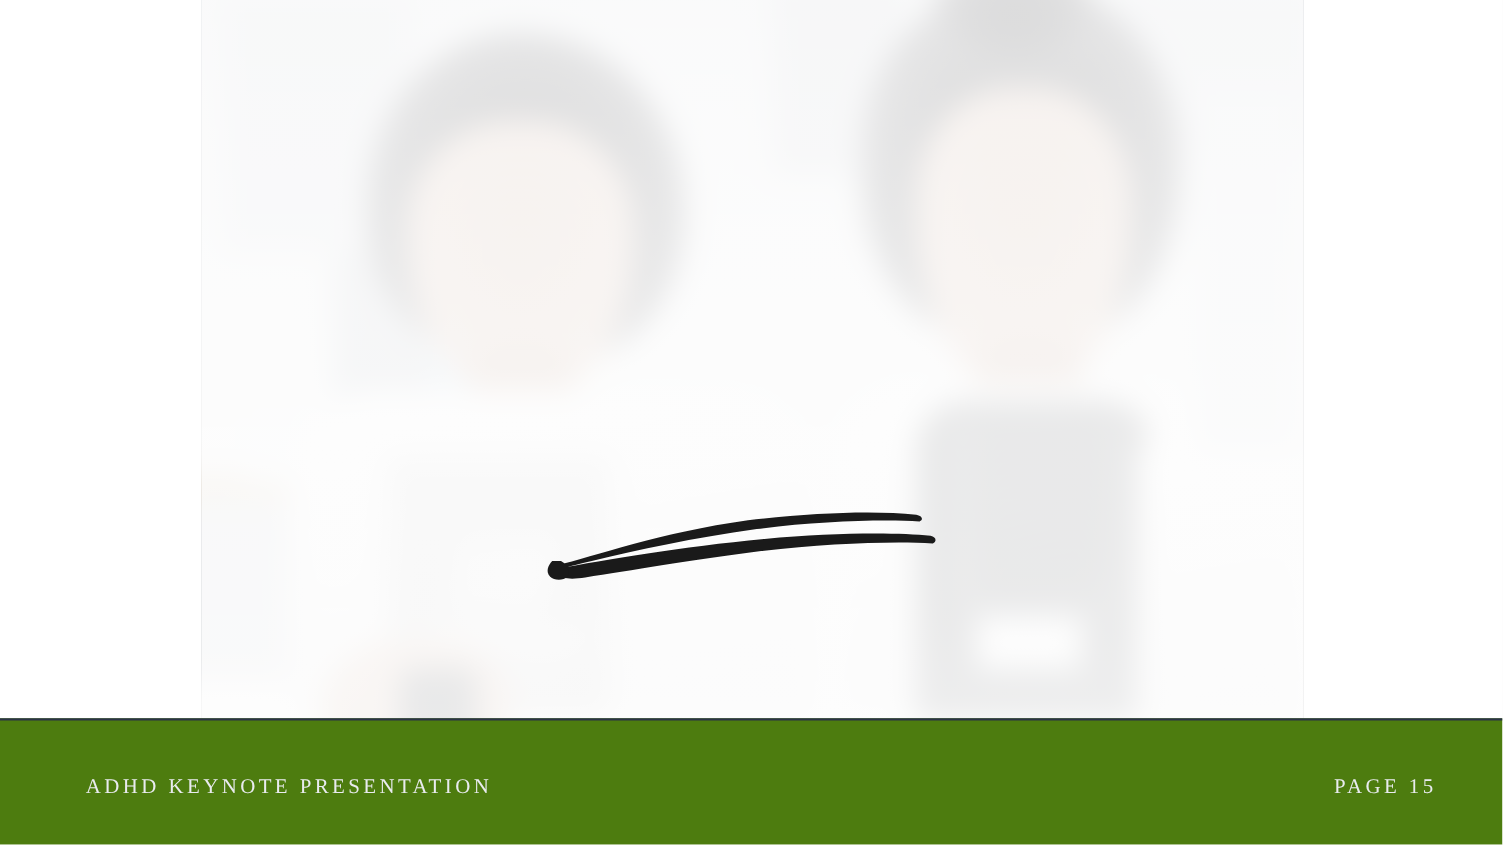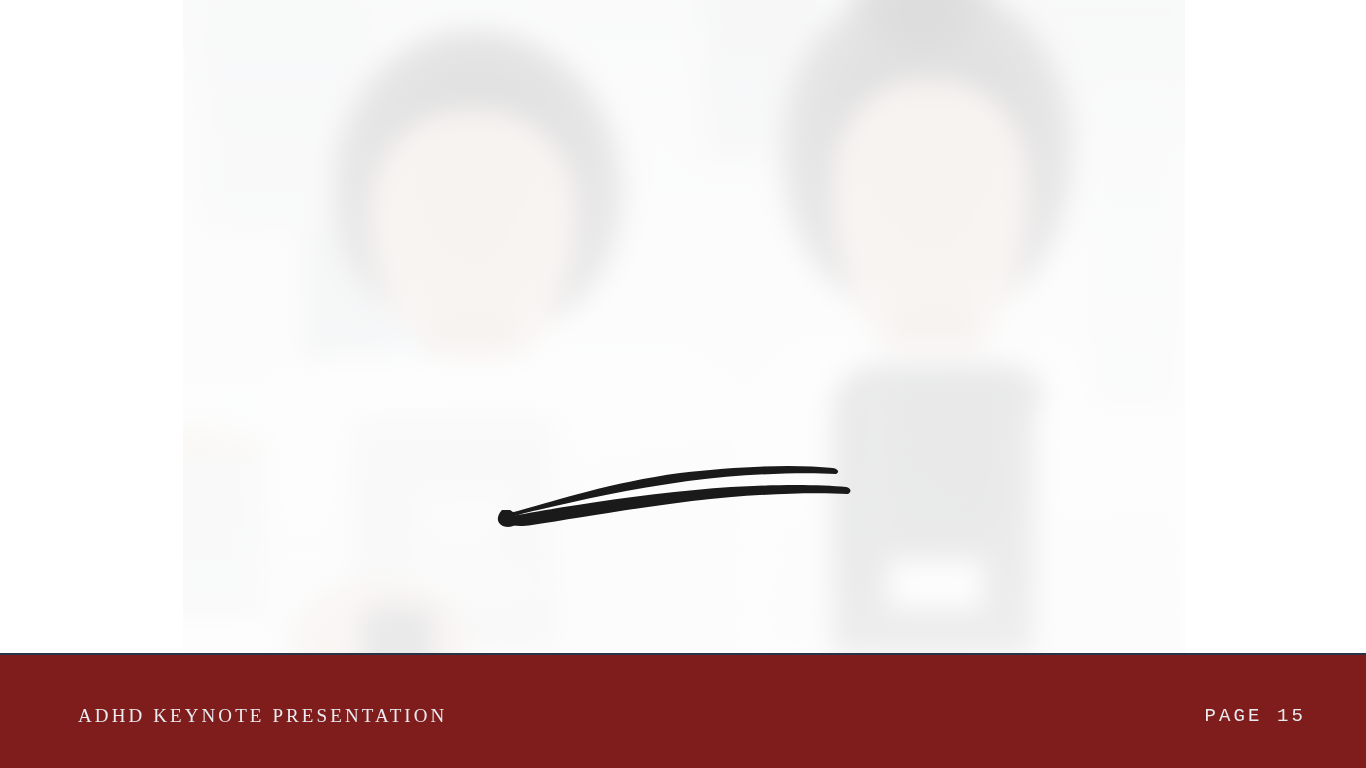--- a/index.html
+++ b/index.html
@@ -156,39 +156,39 @@
     pointer-events: none;
   }
 
   
   #footer-bar {
     position: absolute;
     left: 0;
     top: 653px;
     width: 1366px;
     height: 115px;
-    background: #7f1d1d;
+    background: #4d7c0f;
     border-top: 2px solid #2a3346;
     box-sizing: border-box;
   }
   #footer-left {
     position: absolute;
     left: 78px;
     top: 50px;
     font-family: "Liberation Serif", serif;
     font-size: 19px;
     letter-spacing: 3.1px;
     color: #e9ebef;
     white-space: nowrap;
   }
   #footer-right {
     position: absolute;
     right: 60px;
     top: 50px;
-    font-family: Liberation Mono, monospace;
+    font-family: Liberation Serif, serif;
     font-size: 19px;
     letter-spacing: 3.1px;
     color: #e9ebef;
     white-space: nowrap;
   }
 </style>
 </head>
 <body>
 
 <div id="slide">

